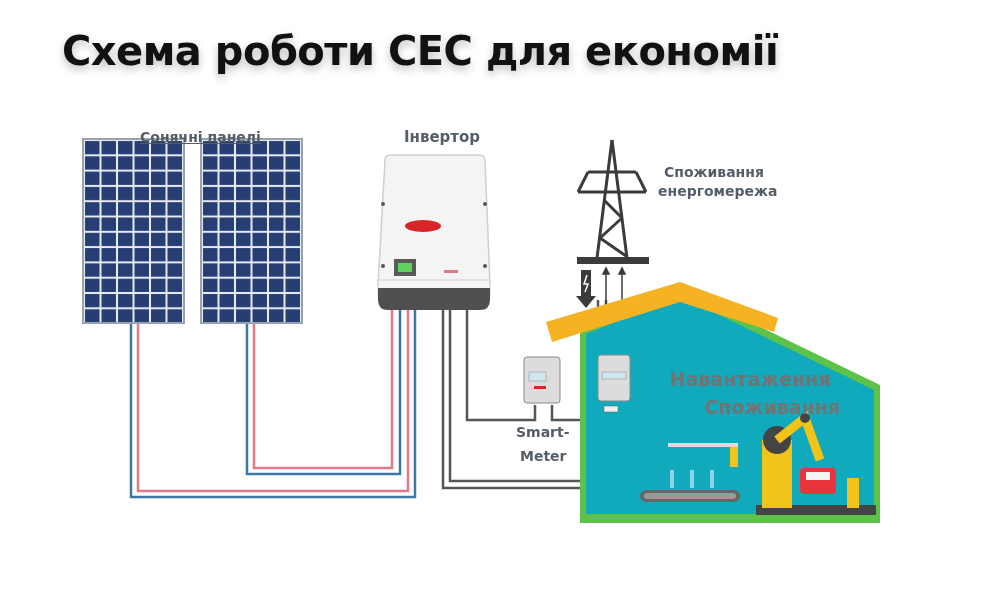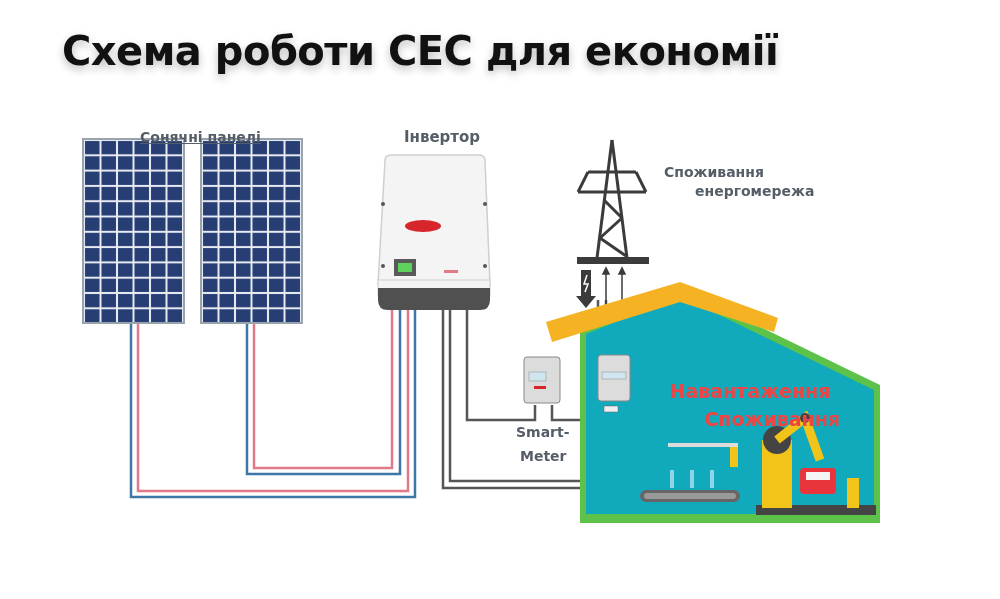--- a/index.html
+++ b/index.html
@@ -1,20 +1,20 @@
 <!DOCTYPE html>
 <html><head>
 <meta charset="utf-8">
 <style>
   html,body{margin:0;padding:0;background:#ffffff;}
   body{width:1000px;height:599px;position:relative;overflow:hidden;font-family:"DejaVu Sans","Liberation Sans",sans-serif;}
   .title{position:absolute;left:0;top:28px;width:840px;text-align:center;font-size:40px;font-weight:bold;color:#111;letter-spacing:-0.5px;text-shadow:0 4px 8px rgba(0,0,0,0.25);}
   .lbl{position:absolute;color:#555e68;font-weight:bold;font-size:14px;}
   svg.diagram{position:absolute;left:0;top:0;}
-  .house-text{position:absolute;color:#ef4444;font-weight:bold;font-size:19px;text-align:center;line-height:26px;margin-top:12px;}
+  .house-text{position:absolute;color:#737373;font-weight:bold;font-size:19px;text-align:center;line-height:26px;}
 </style>
 </head>
 <body>
 
 <div class="title">Схема роботи СЕС для економії</div>
 
 <svg class="diagram" width="1000" height="599" viewBox="0 0 1000 599">
   <defs>
     <pattern id="cells" x="84" y="140" width="16.5" height="15.3" patternUnits="userSpaceOnUse">
       <rect x="0" y="0" width="16.5" height="15.3" fill="#e8ecf2"></rect>
@@ -128,17 +128,17 @@
   </g>
   <g>
     <rect x="800" y="468" width="36" height="26" rx="4" fill="#e8343a"></rect>
     <rect x="806" y="472" width="24" height="8" fill="#f4f4f4"></rect>
   </g>
 </svg>
 
 <div class="lbl" style="left:140px;top:129px;text-decoration:underline;">Сонячні панелі</div>
 <div class="lbl" style="left:396px;top:128px;font-size:15px;margin-left:8px;">Інвертор</div>
 <div class="lbl" style="left:664px;top:164px;">Споживання</div>
-<div class="lbl" style="left:658px;top:183px;margin-left:37px;">енергомережа</div>
+<div class="lbl" style="left:658px;top:183px;">енергомережа</div>
 <div class="lbl" style="left:516px;top:424px;text-align:right;">Smart-</div>
 <div class="lbl" style="left:520px;top:448px;">Meter</div>
 <div class="house-text" style="left:660px;top:366px;width:180px;">Навантаження</div>
 <div class="house-text" style="left:660px;top:394px;width:180px;text-align:right;">Споживання</div>
 
 </body></html>

